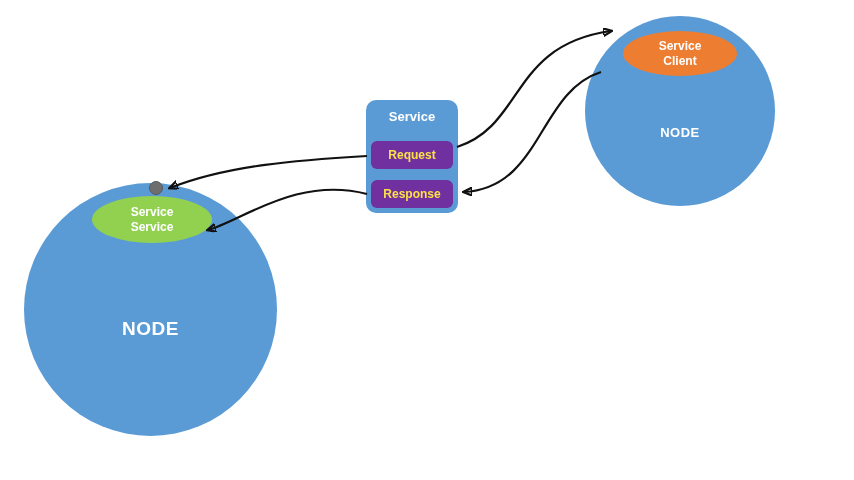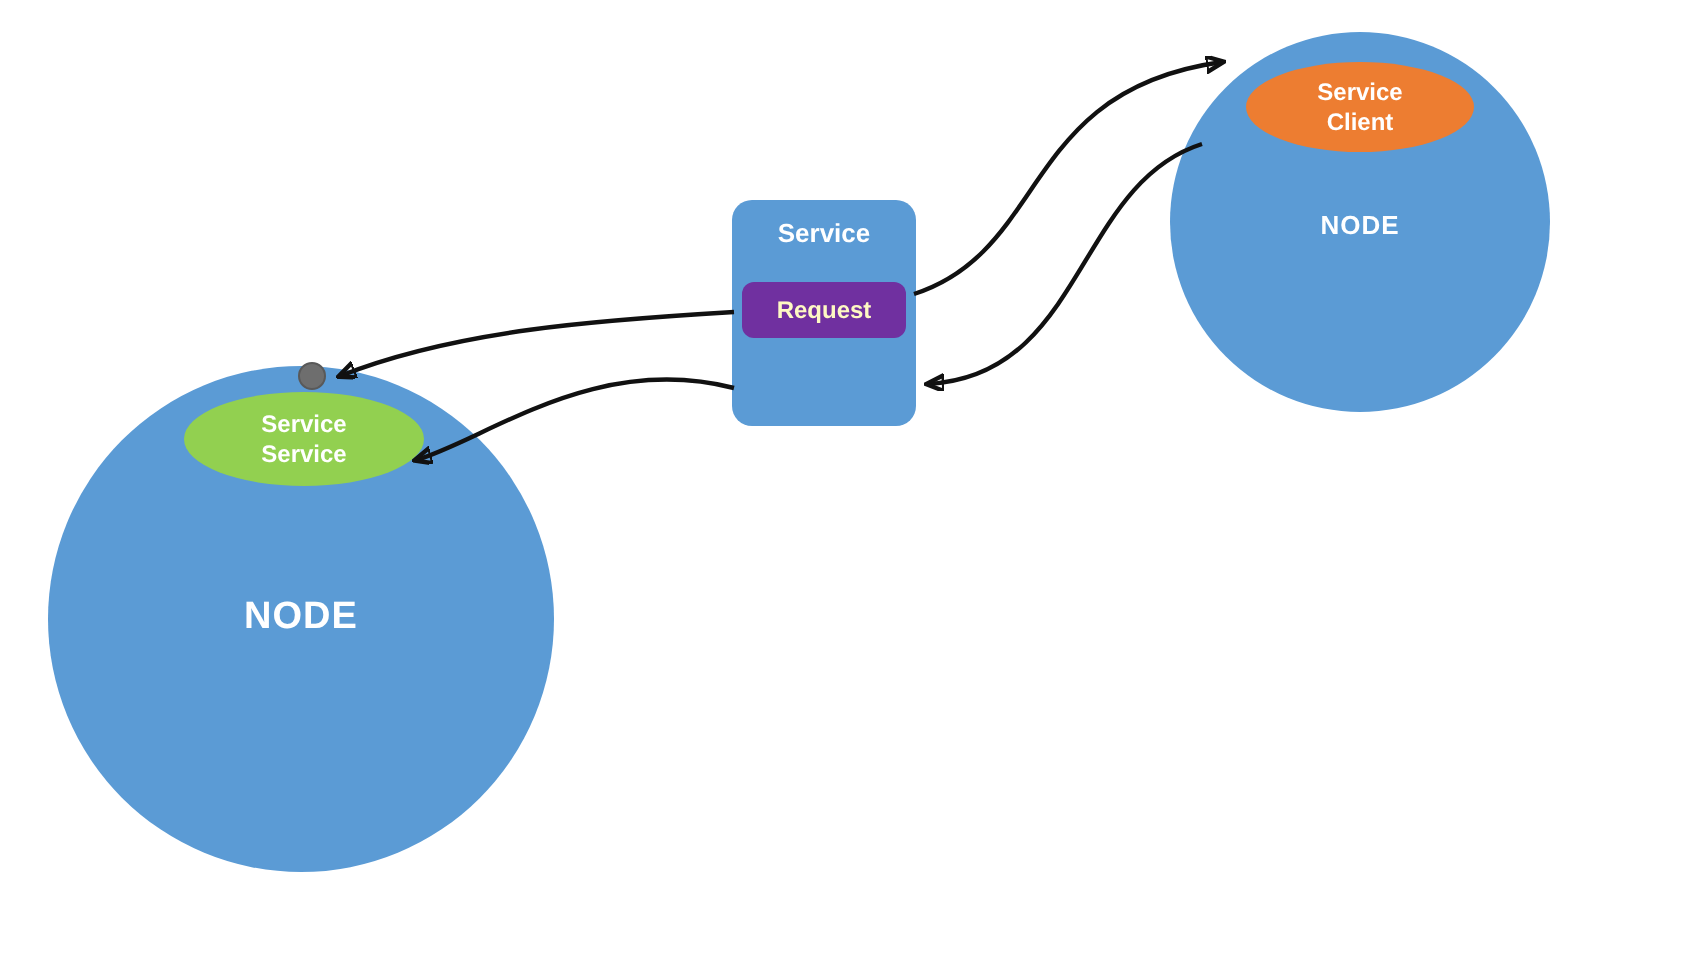--- a/index.html
+++ b/index.html
@@ -3,33 +3,33 @@
 <meta charset="utf-8">
 <style>
   html,body{margin:0;padding:0;background:#fff;}
   body{font-family:"Liberation Sans", sans-serif;}
   #stage{position:relative;width:854px;height:480px;background:#ffffff;overflow:hidden;}
 
   .circle{position:absolute;border-radius:50%;background:#5b9bd5;}
   #left-node{left:24px;top:183px;width:253px;height:253px;}
   #right-node{left:585px;top:16px;width:190px;height:190px;}
 
-  .node-label{position:absolute;width:100%;text-align:center;color:#ffffff;font-weight:bold;letter-spacing:.5px;}
+  .node-label{position:absolute;width:100%;text-align:center;color:#ffffff;font-weight:bold;letter-spacing:.5px;margin-top:20px;}
   #left-node .node-label{top:115px;font-size:19px;}
   #right-node .node-label{top:89px;font-size:13px;}
 
   .mini-ellipse{position:absolute;border-radius:50%;display:flex;flex-direction:column;align-items:center;justify-content:center;color:#fff;font-weight:bold;font-size:12px;line-height:1.25;text-align:center;}
   #client-ellipse{left:92px;top:196px;width:120px;height:47px;background:#92d050;}
   #server-ellipse{left:623px;top:31px;width:114px;height:45px;background:#ed7d31;}
 
   #connection-dot{position:absolute;left:149px;top:181px;width:14px;height:14px;border-radius:50%;background:#6e6e6e;border:1px solid #595959;box-sizing:border-box;}
 
   #service-box{position:absolute;left:366px;top:100px;width:92px;height:113px;background:#5b9bd5;border-radius:10px;}
   #service-title{position:absolute;top:9px;width:100%;text-align:center;color:#fff;font-weight:bold;font-size:13px;}
-  .action-btn{position:absolute;left:5px;width:82px;height:28px;background:#7030a0;border-radius:6px;color:#fef9c3;font-weight:bold;font-size:12px;display:flex;align-items:center;justify-content:center;}
+  .action-btn{position:absolute;left:5px;width:82px;height:28px;background:#7030a0;border-radius:6px;color:#fde047;font-weight:bold;font-size:12px;display:flex;align-items:center;justify-content:center;}
   #request-btn{top:41px;}
   #response-btn{top:80px;}
 
   #arrow-layer{position:absolute;left:0;top:0;width:854px;height:480px;pointer-events:none;}
   #arrow-layer path{fill:none;stroke:#111111;stroke-width:2.2;}
 </style>
 </head>
 <body>
 
 <div id="stage">
@@ -50,20 +50,21 @@
   <div id="connection-dot"></div>
 
   <div class="mini-ellipse" id="server-ellipse">
     <span>Service</span>
     <span>Client</span>
   </div>
 
   <div id="service-box">
     <div id="service-title">Service</div>
     <div class="action-btn" id="request-btn">Request</div>
+    <div class="action-btn" id="response-btn">Response</div>
   </div>
 
   <svg id="arrow-layer" viewBox="0 0 854 480" xmlns="http://www.w3.org/2000/svg">
     <defs>
       <marker id="arrowhead" markerWidth="10" markerHeight="9" refX="8" refY="4" orient="auto" markerUnits="userSpaceOnUse">
         <path d="M0,0 L9,4 L0,8 Z" fill="#111111"></path>
       </marker>
     </defs>
     <path d="M 457,147 C 525,125 510,45 611,31" marker-end="url(#arrowhead)"></path>
     <path d="M 601,72 C 538,92 542,188 464,192" marker-end="url(#arrowhead)"></path>

